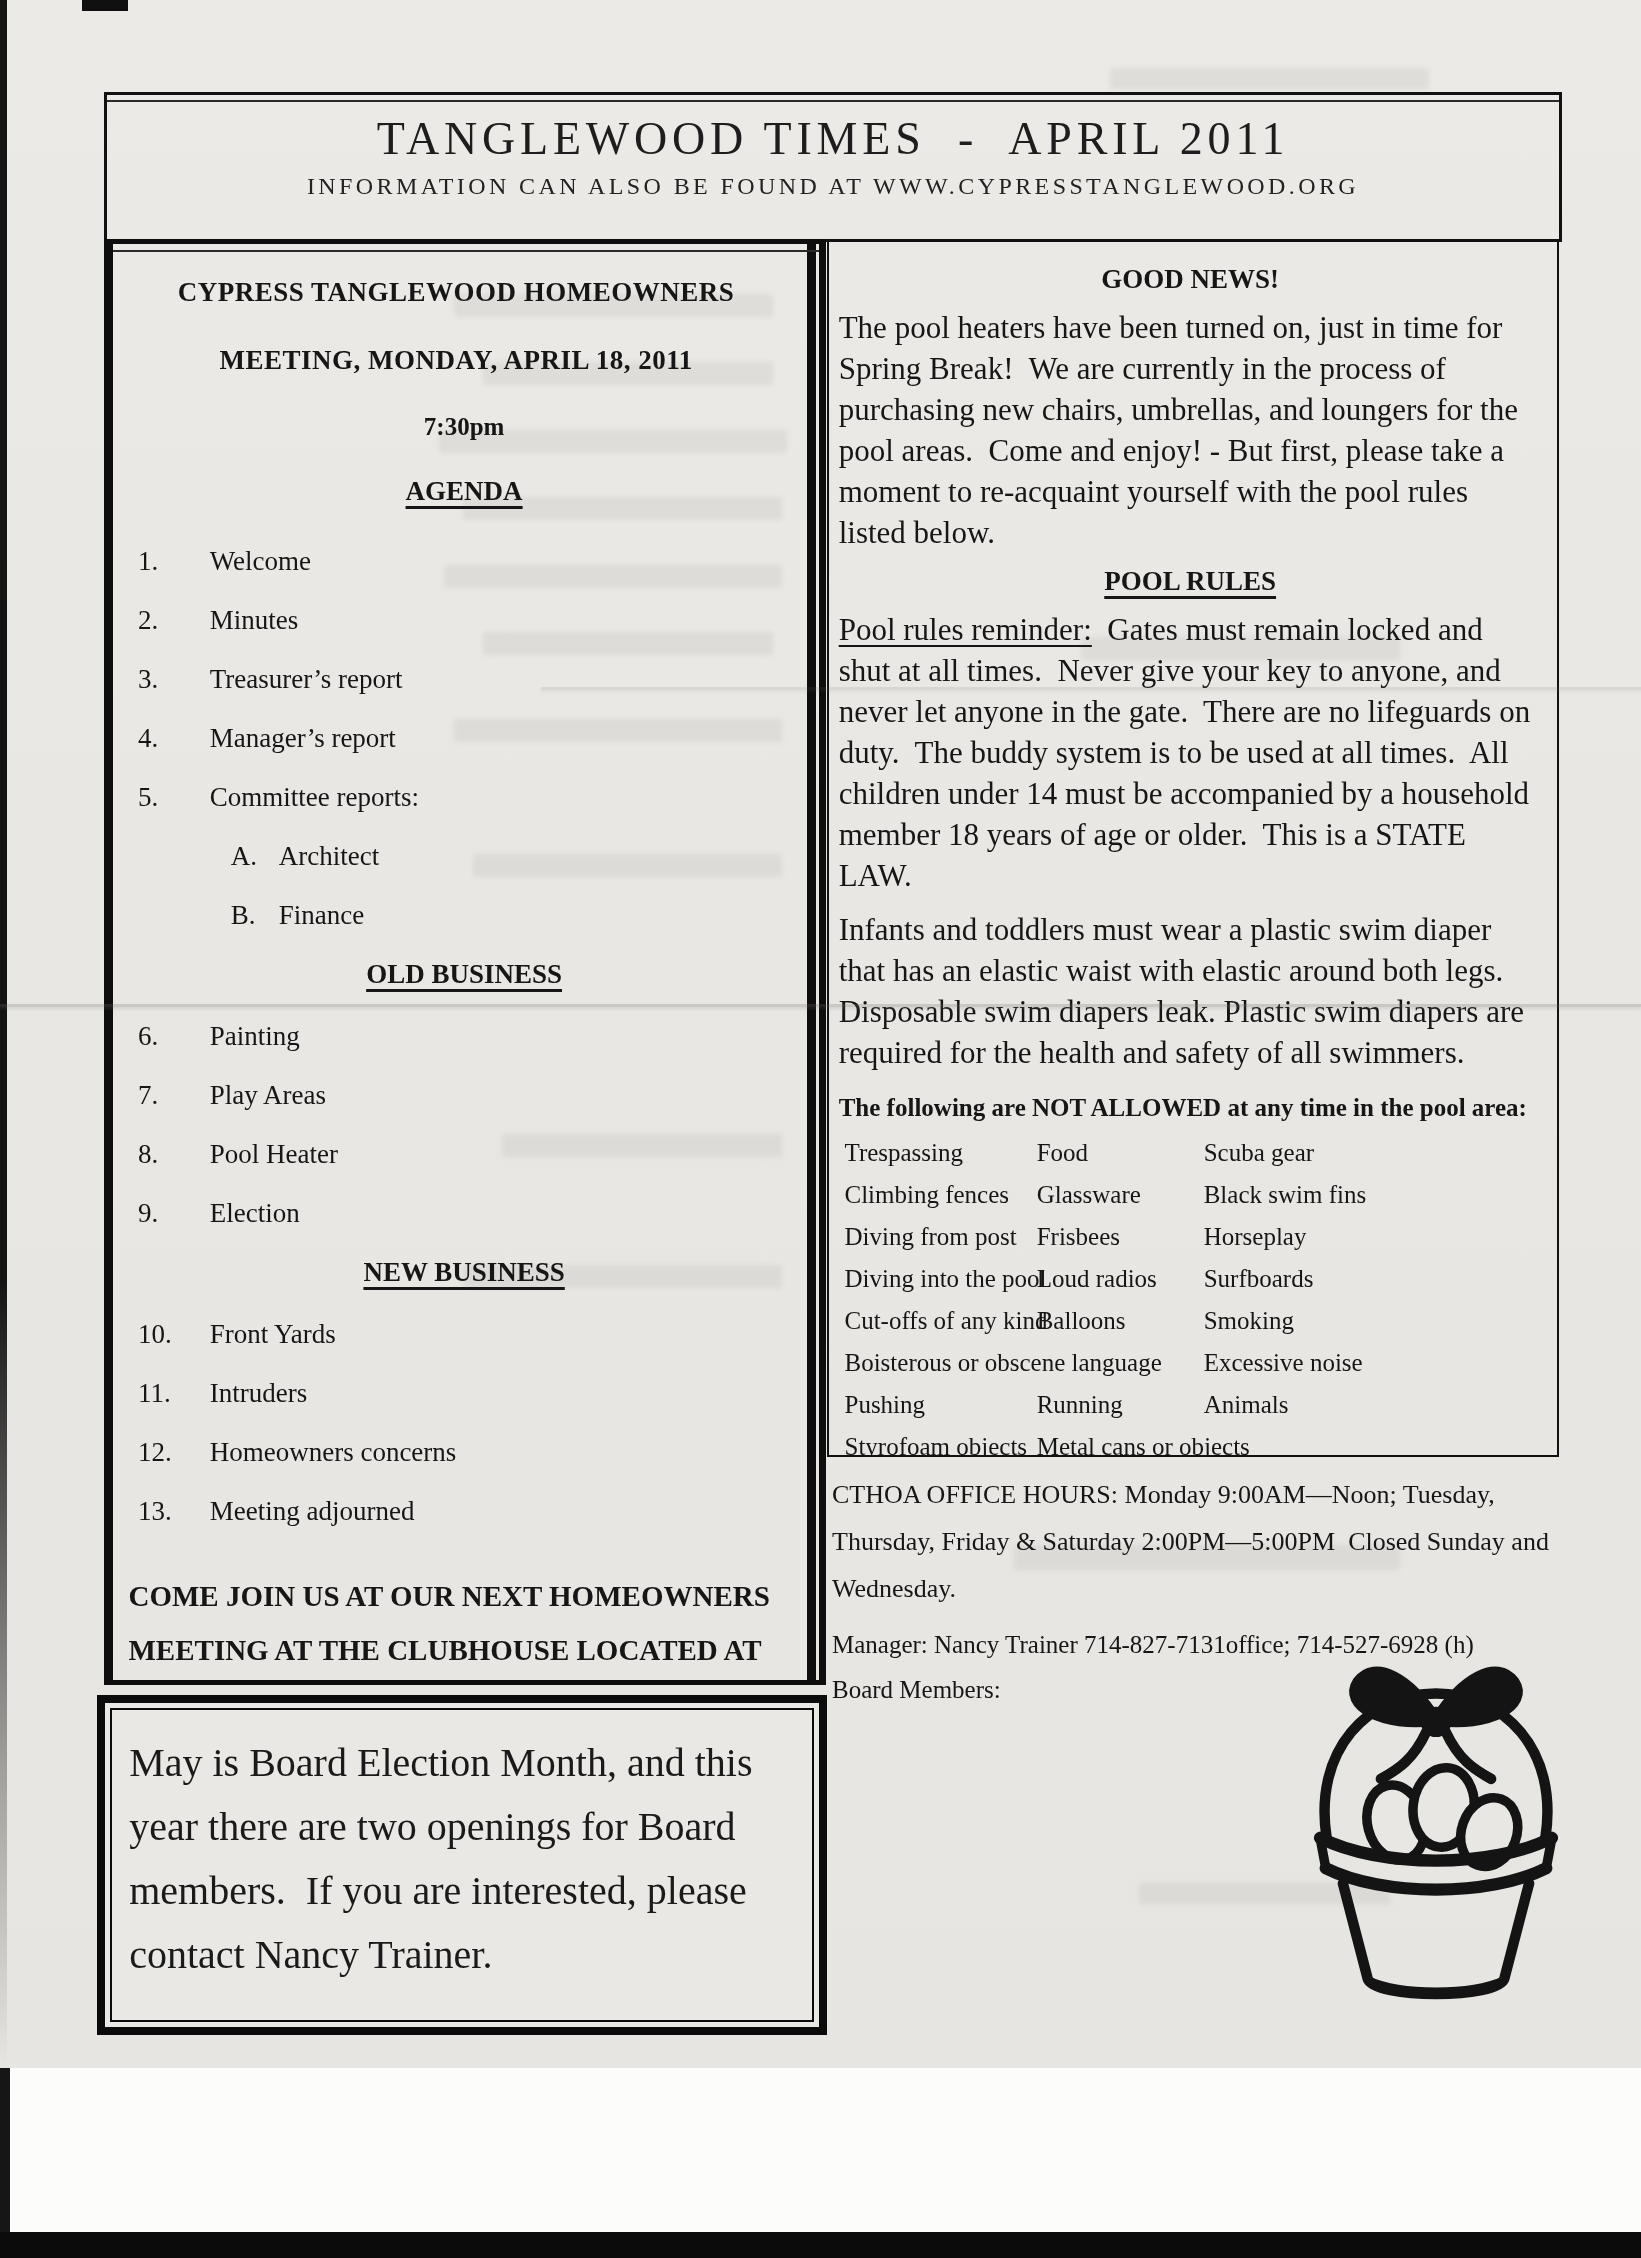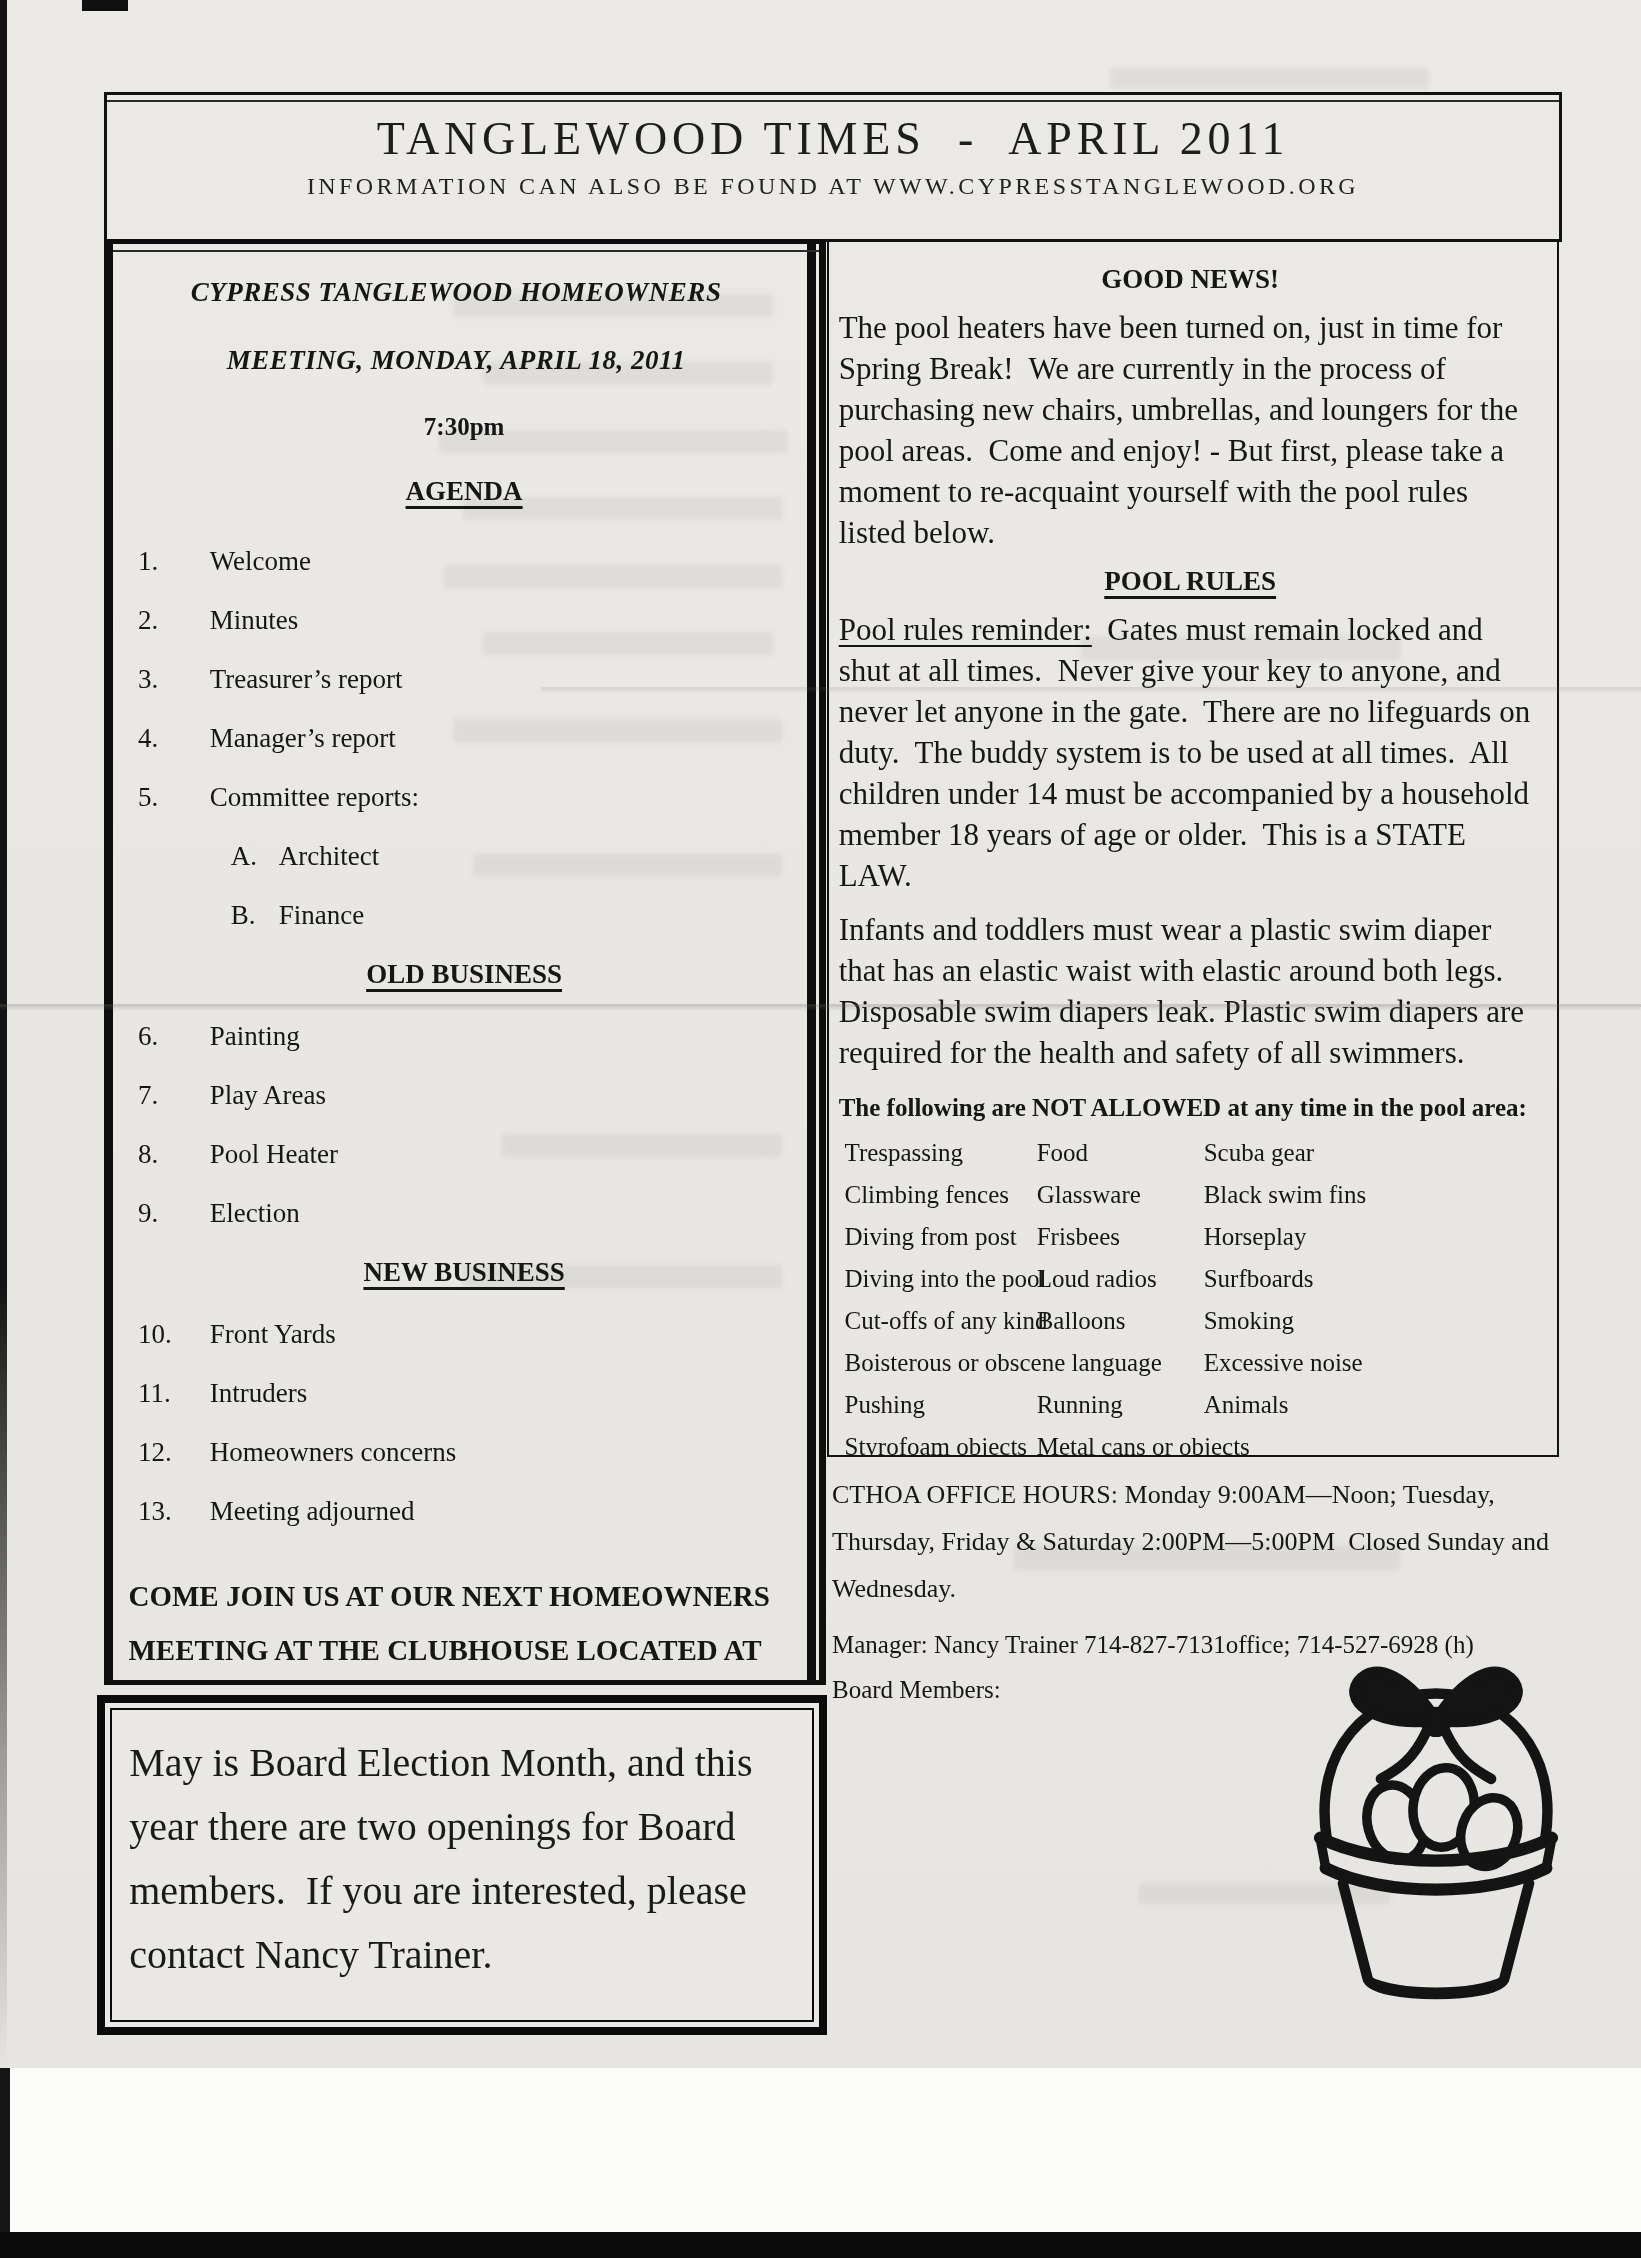--- a/index.html
+++ b/index.html
@@ -16,21 +16,21 @@
   .ghost{position:absolute;background:rgba(95,95,100,.09);filter:blur(2.9px);border-radius:2.9px;}
   
   .masthead{position:absolute;left:97px;top:92px;width:1458px;height:150px;border:3.9px solid #121212;box-sizing:border-box;text-align:center;margin-left:7px;}
   .masthead:before{content:"";position:absolute;left:0;right:0;top:4.8px;height:1.9px;background:#2a2a2a;}
   .masthead-title{margin-top:17.4px;font-size:46px;letter-spacing:4.8px;white-space:pre-wrap;color:#1d1d1d;}
   .masthead-subtitle{margin-top:7.7px;font-size:24px;letter-spacing:3.4px;white-space:pre-wrap;color:#222;}
   
   .agenda-box{position:absolute;left:104px;top:239px;width:722px;height:1446px;box-sizing:border-box;
         border:5.8px solid #0e0e0e;border-left-width:9.7px;border-right-width:7.7px;overflow:hidden;padding:33px 13.5px 0 9.7px;}
   .agenda-box:before{content:"";position:absolute;left:0;right:0;top:5.8px;height:1.9px;background:#2a2a2a;}
-  .agenda-head{font-size:27px;font-weight:bold;text-align:center;margin:0 16px 37px 0;letter-spacing:0.5px;white-space:pre-wrap;font-style:italic;}
+  .agenda-head{font-size:27px;font-weight:bold;text-align:center;margin:0 16px 37px 0;letter-spacing:0.5px;white-space:pre-wrap;}
   .agenda-time{font-size:25px;font-weight:bold;text-align:center;margin:0 0 35px 0;}
   .agenda-label{font-size:27px;font-weight:bold;text-align:center;margin:0 0 39px 0;text-decoration:underline;text-underline-offset:5.8px;text-decoration-thickness:2.9px;}
   .agenda-row{position:relative;height:59px;font-size:27px;}
   .agenda-row .num{position:absolute;left:15.4px;top:0;}
   .agenda-row .lbl{position:absolute;left:87px;top:0;white-space:pre-wrap;}
   .agenda-row.t-sub .num{left:108px;}
   .agenda-row.t-sub .lbl{left:156px;}
   .agenda-row.t-heading{height:62px;}
   .agenda-row.t-heading .lbl{position:static;display:block;text-align:center;font-weight:bold;text-decoration:underline;text-underline-offset:5.8px;text-decoration-thickness:2.9px;}
   .agenda-closing{font-size:29px;font-weight:bold;line-height:54px;margin:13.5px 0 0 5.8px;white-space:pre-wrap;}

